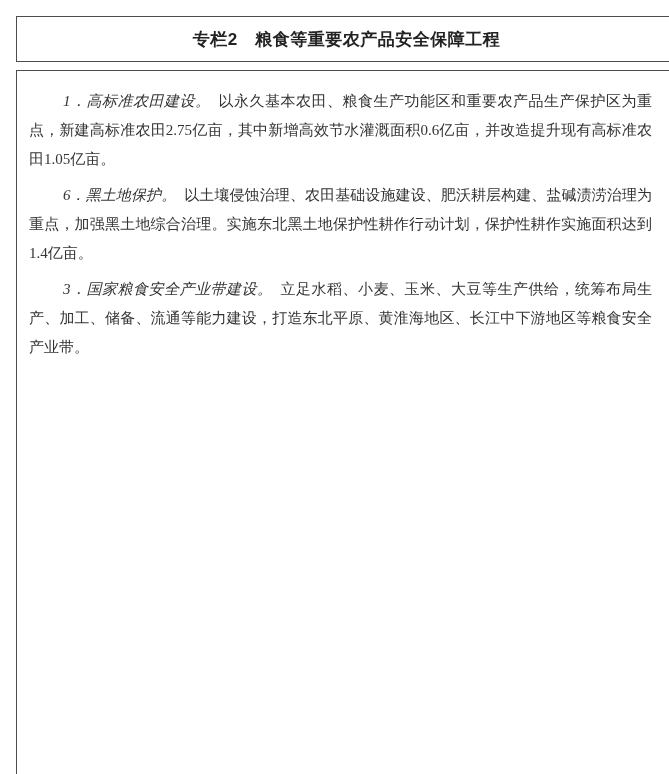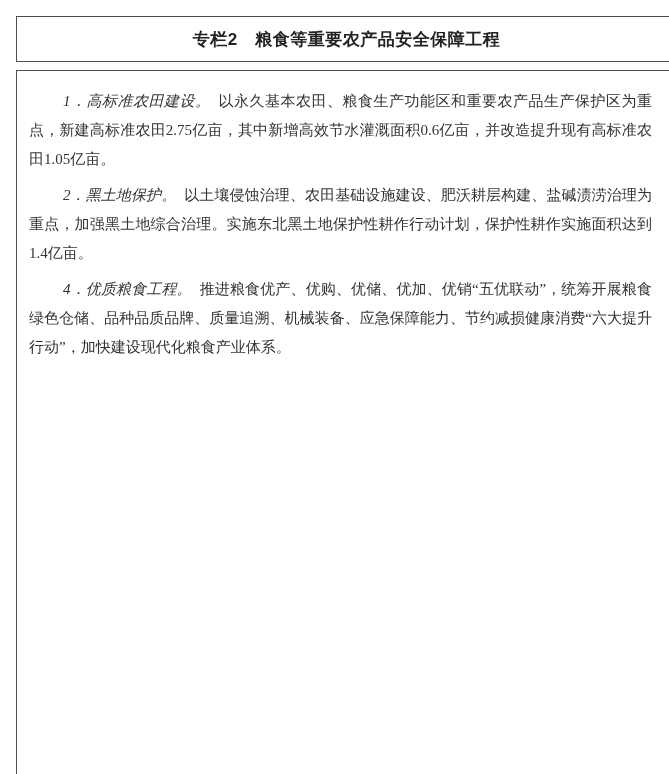--- a/index.html
+++ b/index.html
@@ -61,17 +61,17 @@
 <body>
 
 <div class="panel">
 
   <div class="title-box">
     <span class="title">专栏2　粮食等重要农产品安全保障工程</span>
   </div>
 
   <div class="content-box">
     <p class="item"><span class="item-heading">1．高标准农田建设。</span><span>以永久基本农田、粮食生产功能区和重要农产品生产保护区为重点，新建高标准农田2.75亿亩，其中新增高效节水灌溉面积0.6亿亩，并改造提升现有高标准农田1.05亿亩。</span></p>
-    <p class="item"><span class="item-heading">2．黑土地保护。</span><span>以土壤侵蚀治理、农田基础设施建设、肥沃耕层构建、盐碱渍涝治理为重点，加强黑土地综合治理。实施东北黑土地保护性耕作行动计划，保护性耕作实施面积达到1.4亿亩。</span></p>
-    <p class="item"><span class="item-heading">4．优质粮食工程。</span><span>推进粮食优产、优购、优储、优加、优销“五优联动”，统筹开展粮食绿色仓储、品种品质品牌、质量追溯、机械装备、应急保障能力、节约减损健康消费“六大提升行动”，加快建设现代化粮食产业体系。</span></p>
+    <p class="item"><span class="item-heading">6．黑土地保护。</span><span>以土壤侵蚀治理、农田基础设施建设、肥沃耕层构建、盐碱渍涝治理为重点，加强黑土地综合治理。实施东北黑土地保护性耕作行动计划，保护性耕作实施面积达到1.4亿亩。</span></p>
+    <p class="item"><span class="item-heading">3．国家粮食安全产业带建设。</span><span>立足水稻、小麦、玉米、大豆等生产供给，统筹布局生产、加工、储备、流通等能力建设，打造东北平原、黄淮海地区、长江中下游地区等粮食安全产业带。</span></p>
   </div>
 
 </div>
 
 </body></html>

